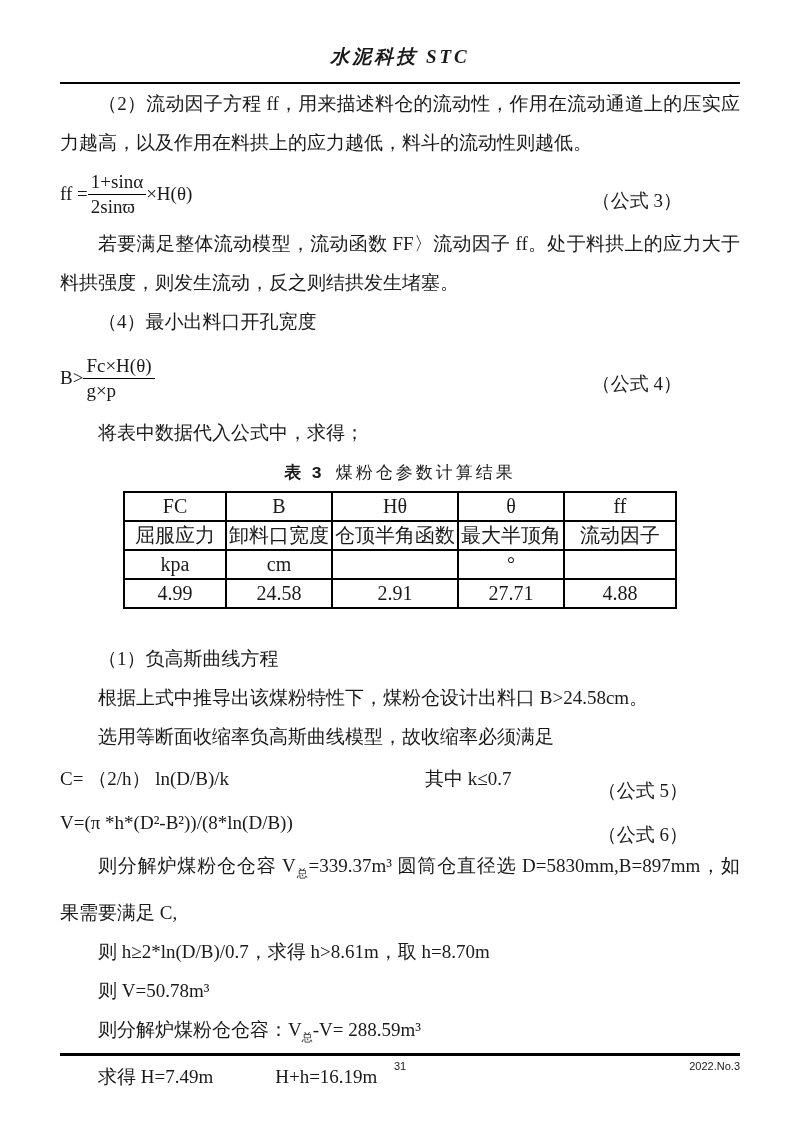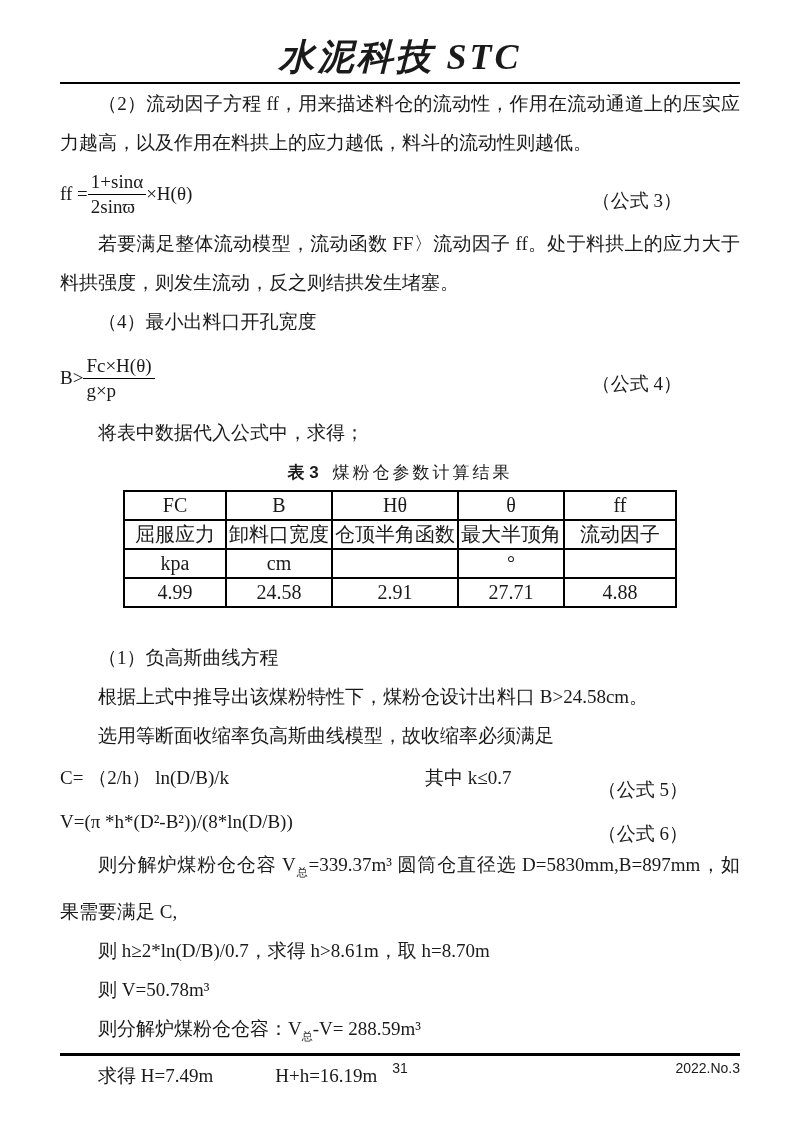--- a/index.html
+++ b/index.html
@@ -11,21 +11,21 @@
     font-family:"Liberation Serif","DejaVu Serif",serif;
     font-size:19px;
     color:#1a1a1a;
     box-sizing:border-box;
     padding:38px 53px 0 60px;
     overflow:hidden;
   }
   
   .hdr-title{
     text-align:center;
-    font-size:36px;
+    font-size:19px;
     font-weight:bold;
     font-style:italic;
     letter-spacing:3px;
     height:38px;
     line-height:38px;
   }
   .hdr-rule{
     border:none;
     border-top:2.5px solid #000;
     margin:6px 0 0 0;
@@ -67,21 +67,21 @@
   }
   .cond{position:absolute;left:365px;top:0;}
   .label-lower{position:absolute;right:52px;top:12px;}
   
   .tbl-caption{
     text-align:center;
     font-size:17px;
     line-height:26px;
     margin:8px 0 4px 0;
   }
-  .tbl-caption .cap-num{font-family:Liberation Sans, sans-serif;font-weight:bold;}
+  .tbl-caption .cap-num{font-family:Liberation Mono, monospace;font-weight:bold;}
   .cap-title{margin-left:14px;letter-spacing:3px;}
   table.data{
     border-collapse:collapse;
     margin:2px auto 0 auto;
     table-layout:fixed;
   }
   table.data td{
     border:2px solid #000;
     text-align:center;
     font-size:20px;
@@ -93,21 +93,21 @@
   .c0{width:96px;}.c1{width:88px;}.c2{width:99px;}.c3{width:84px;}.c4{width:106px;}
   .gap30{height:30px;}
   .result-right{margin-left:62px;}
   
   .footer{
     position:absolute;
     left:60px;right:53px;bottom:40px;
     border-top:3px solid #000;
     height:26px;
     font-family:"Liberation Sans","DejaVu Sans",sans-serif;
-    font-size:14px;
+    font-size:11px;
   }
   .footer .pg{
     position:absolute;left:0;right:0;top:4px;text-align:center;
   }
   .footer .issue{
     position:absolute;right:0;top:4px;
   }
 </style>
 </head>
 <body>

